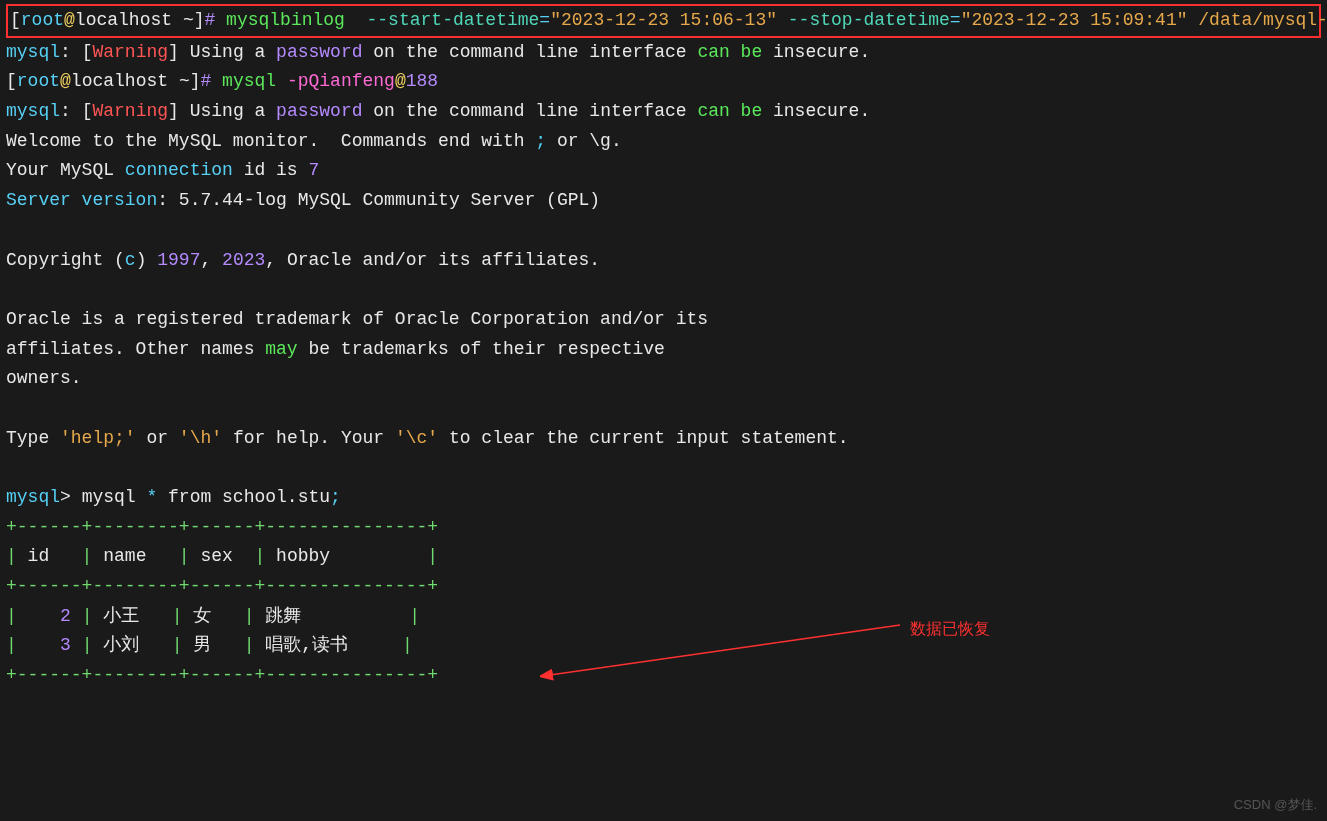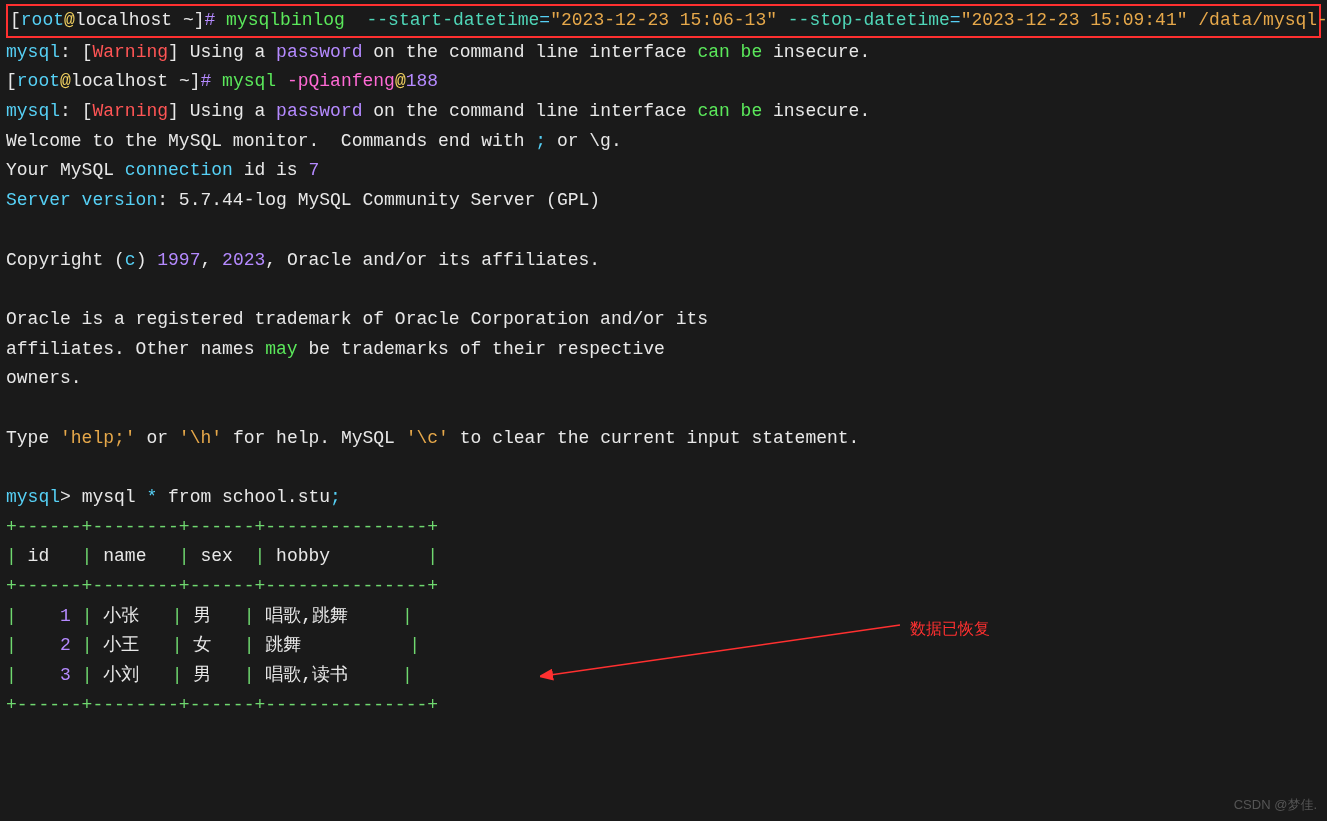--- a/index.html
+++ b/index.html
@@ -90,32 +90,31 @@
 <pre><span class="c-white">Copyright (</span><span class="c-cyan">c</span><span class="c-white">) </span><span class="c-purple">1997</span><span class="c-white">, </span><span class="c-purple">2023</span><span class="c-white">, Oracle and/or its affiliates.</span></pre>
 
 <pre> </pre>
 
 <pre><span class="c-white">Oracle is a registered trademark of Oracle Corporation and/or its</span></pre>
 <pre><span class="c-white">affiliates. Other names </span><span class="c-green">may</span><span class="c-white"> be trademarks of their respective</span></pre>
 <pre><span class="c-white">owners.</span></pre>
 
 <pre> </pre>
 
-<pre><span class="c-white">Type </span><span class="c-orange">'help;'</span><span class="c-white"> or </span><span class="c-orange">'\h'</span><span class="c-white"> for help. MySQL </span><span class="c-orange">'\c'</span><span class="c-white"> to clear the current input statement.</span></pre>
+<pre><span class="c-white">Type </span><span class="c-orange">'help;'</span><span class="c-white"> or </span><span class="c-orange">'\h'</span><span class="c-white"> for help. Your </span><span class="c-orange">'\c'</span><span class="c-white"> to clear the current input statement.</span></pre>
 
 <pre> </pre>
 
 <pre><span class="c-cyan">mysql</span><span class="c-white">&gt; </span><span class="c-white">mysql </span><span class="c-cyan">* </span><span class="c-white">from school.stu</span><span class="c-cyan">;</span></pre>
 
 <pre class="tbl-border">+------+--------+------+---------------+</pre>
 <pre><span class="tbl-sep">| </span><span class="c-white">id</span><span class="tbl-sep">   | </span><span class="c-white">name</span><span class="tbl-sep">   | </span><span class="c-white">sex</span><span class="tbl-sep">  | </span><span class="c-white">hobby</span><span class="tbl-sep">         |</span></pre>
 <pre class="tbl-border">+------+--------+------+---------------+</pre>
 
 <div id="table-rows">
-    <pre><span class="tbl-sep">|    </span><span class="c-purple">1</span><span class="tbl-sep"> | </span><span class="c-white">小张  </span><span class="tbl-sep"> | </span><span class="c-white">男  </span><span class="tbl-sep"> | </span><span class="c-white">唱歌,跳舞    </span><span class="tbl-sep"> |</span></pre>
     <pre><span class="tbl-sep">|    </span><span class="c-purple">2</span><span class="tbl-sep"> | </span><span class="c-white">小王  </span><span class="tbl-sep"> | </span><span class="c-white">女  </span><span class="tbl-sep"> | </span><span class="c-white">跳舞         </span><span class="tbl-sep"> |</span></pre>
     <pre><span class="tbl-sep">|    </span><span class="c-purple">3</span><span class="tbl-sep"> | </span><span class="c-white">小刘  </span><span class="tbl-sep"> | </span><span class="c-white">男  </span><span class="tbl-sep"> | </span><span class="c-white">唱歌,读书    </span><span class="tbl-sep"> |</span></pre>
   </div>
 
 <pre class="tbl-border">+------+--------+------+---------------+</pre>
 
 
 <svg class="arrow-svg" width="380" height="80">
   <defs>
     <marker id="arrowhead" markerWidth="10" markerHeight="8" refX="2" refY="4" orient="auto">

